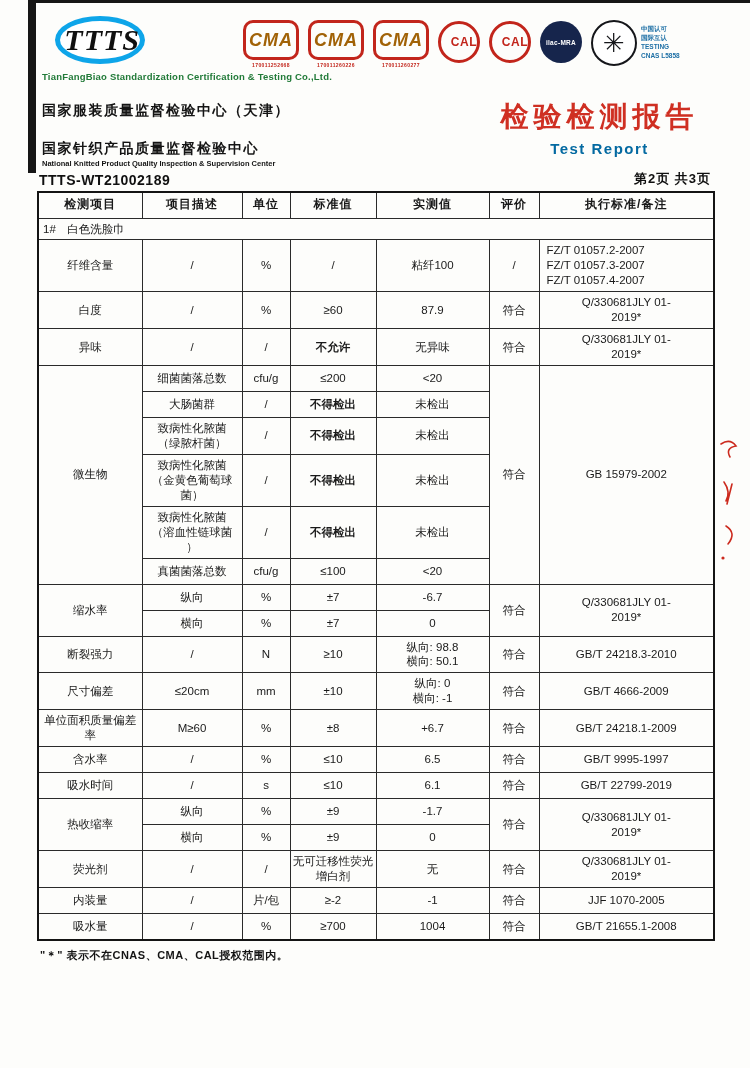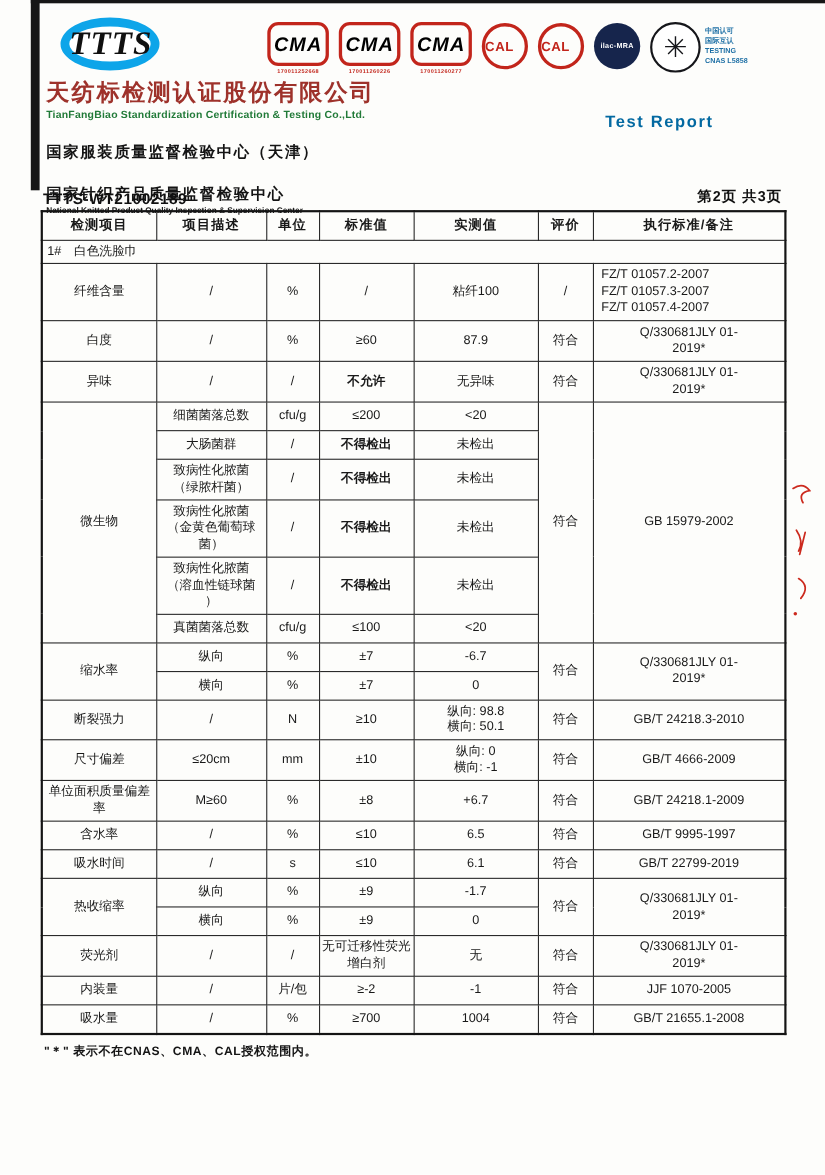--- a/index.html
+++ b/index.html
@@ -6,33 +6,33 @@
   html,body { background:#ffffff; }
   body { font-family:"Liberation Sans","DejaVu Sans",sans-serif; }
   .page { position:relative; width:750px; height:1068px; background:#fdfdfb; overflow:hidden; color:#1c1c1c; }
 
   
   .scan-top { position:absolute; left:28px; top:0; right:0; height:3px; background:#161616; }
   .scan-left { position:absolute; left:28px; top:0; width:8px; height:173px; background:#161616; }
 
   
   .ttts-logo { position:absolute; left:55px; top:16px; width:90px; height:48px;
-    border:8px solid #0ea5e9; border-radius:50%; display:flex; align-items:center; justify-content:flex-start; background:#fff; }
+    border:5px solid #0ea5e9; border-radius:50%; display:flex; align-items:center; justify-content:flex-end; background:#fff; }
   .ttts-text { font-family:"Liberation Serif","DejaVu Serif",serif; font-style:italic; font-weight:900;
     font-size:30px; letter-spacing:1px; color:#101010; line-height:1; }
 
   
   .stamps { position:absolute; left:243px; top:20px; display:flex; align-items:flex-start; gap:9px; }
   .cma { width:56px; text-align:center; }
   .cma-box { width:56px; height:40px; border:3px solid #c2251b; border-radius:10px; display:flex;
     align-items:center; justify-content:center; }
-  .cma-box span { color:#000000; font-weight:900; font-style:italic; font-size:18px; letter-spacing:1px; }
+  .cma-box span { color:#a16207; font-weight:900; font-style:italic; font-size:18px; letter-spacing:1px; }
   .cma-num { font-size:5px; color:#c2251b; margin-top:2px; letter-spacing:0.4px; font-weight:bold; }
   .cal { width:42px; height:42px; border:3px solid #c2251b; border-radius:50%; display:flex;
-    align-items:center; justify-content:flex-start; margin-top:1px; }
+    align-items:center; justify-content:flex-end; margin-top:1px; }
   .cal span { color:#c2251b; font-weight:900; font-size:12px; letter-spacing:0.5px; }
   .ilac { width:42px; height:42px; border-radius:50%; background:#16254c; display:flex;
     align-items:center; justify-content:center; margin-top:1px; }
   .ilac span { color:#ffffff; font-weight:bold; font-size:6.5px; letter-spacing:0.3px; }
   .cnas { display:flex; align-items:center; gap:4px; margin-top:0; }
   .cnas-circle { width:46px; height:46px; border:2.5px solid #15161a; border-radius:50%; display:flex;
     align-items:center; justify-content:center; background:#fff; }
   .cnas-circle span { font-size:26px; line-height:1; color:#15161a; }
   .cnas-text { font-size:6.5px; line-height:1.35; color:#1d6fa5; font-weight:bold; white-space:nowrap; }
 
@@ -117,28 +117,28 @@
       <div class="cnas-text">
         <div>中国认可</div>
         <div>国际互认</div>
         <div>TESTING</div>
         <div>CNAS L5858</div>
       </div>
     </div>
   </div>
 
   <div class="org">
-    <div class="company-cn">天纺标检测认证股份有限公司</div>
     <div class="company-en">TianFangBiao Standardization Certification &amp; Testing Co.,Ltd.</div>
     <div class="center-cn">国家服装质量监督检验中心（天津）</div>
     <div class="center-cn">国家针织产品质量监督检验中心</div>
     <div class="center-en">National Knitted Product Quality Inspection &amp; Supervision Center</div>
   </div>
 
   <div class="report-title">
+    <div class="title-cn">检验检测报告</div>
     <div class="title-en">Test Report</div>
   </div>
 
   <div class="content">
     <div class="meta-row">
       <span class="report-no">TTTS-WT21002189</span>
       <span class="page-info">第2页 共3页</span>
     </div>
 
     <table class="report-table">

